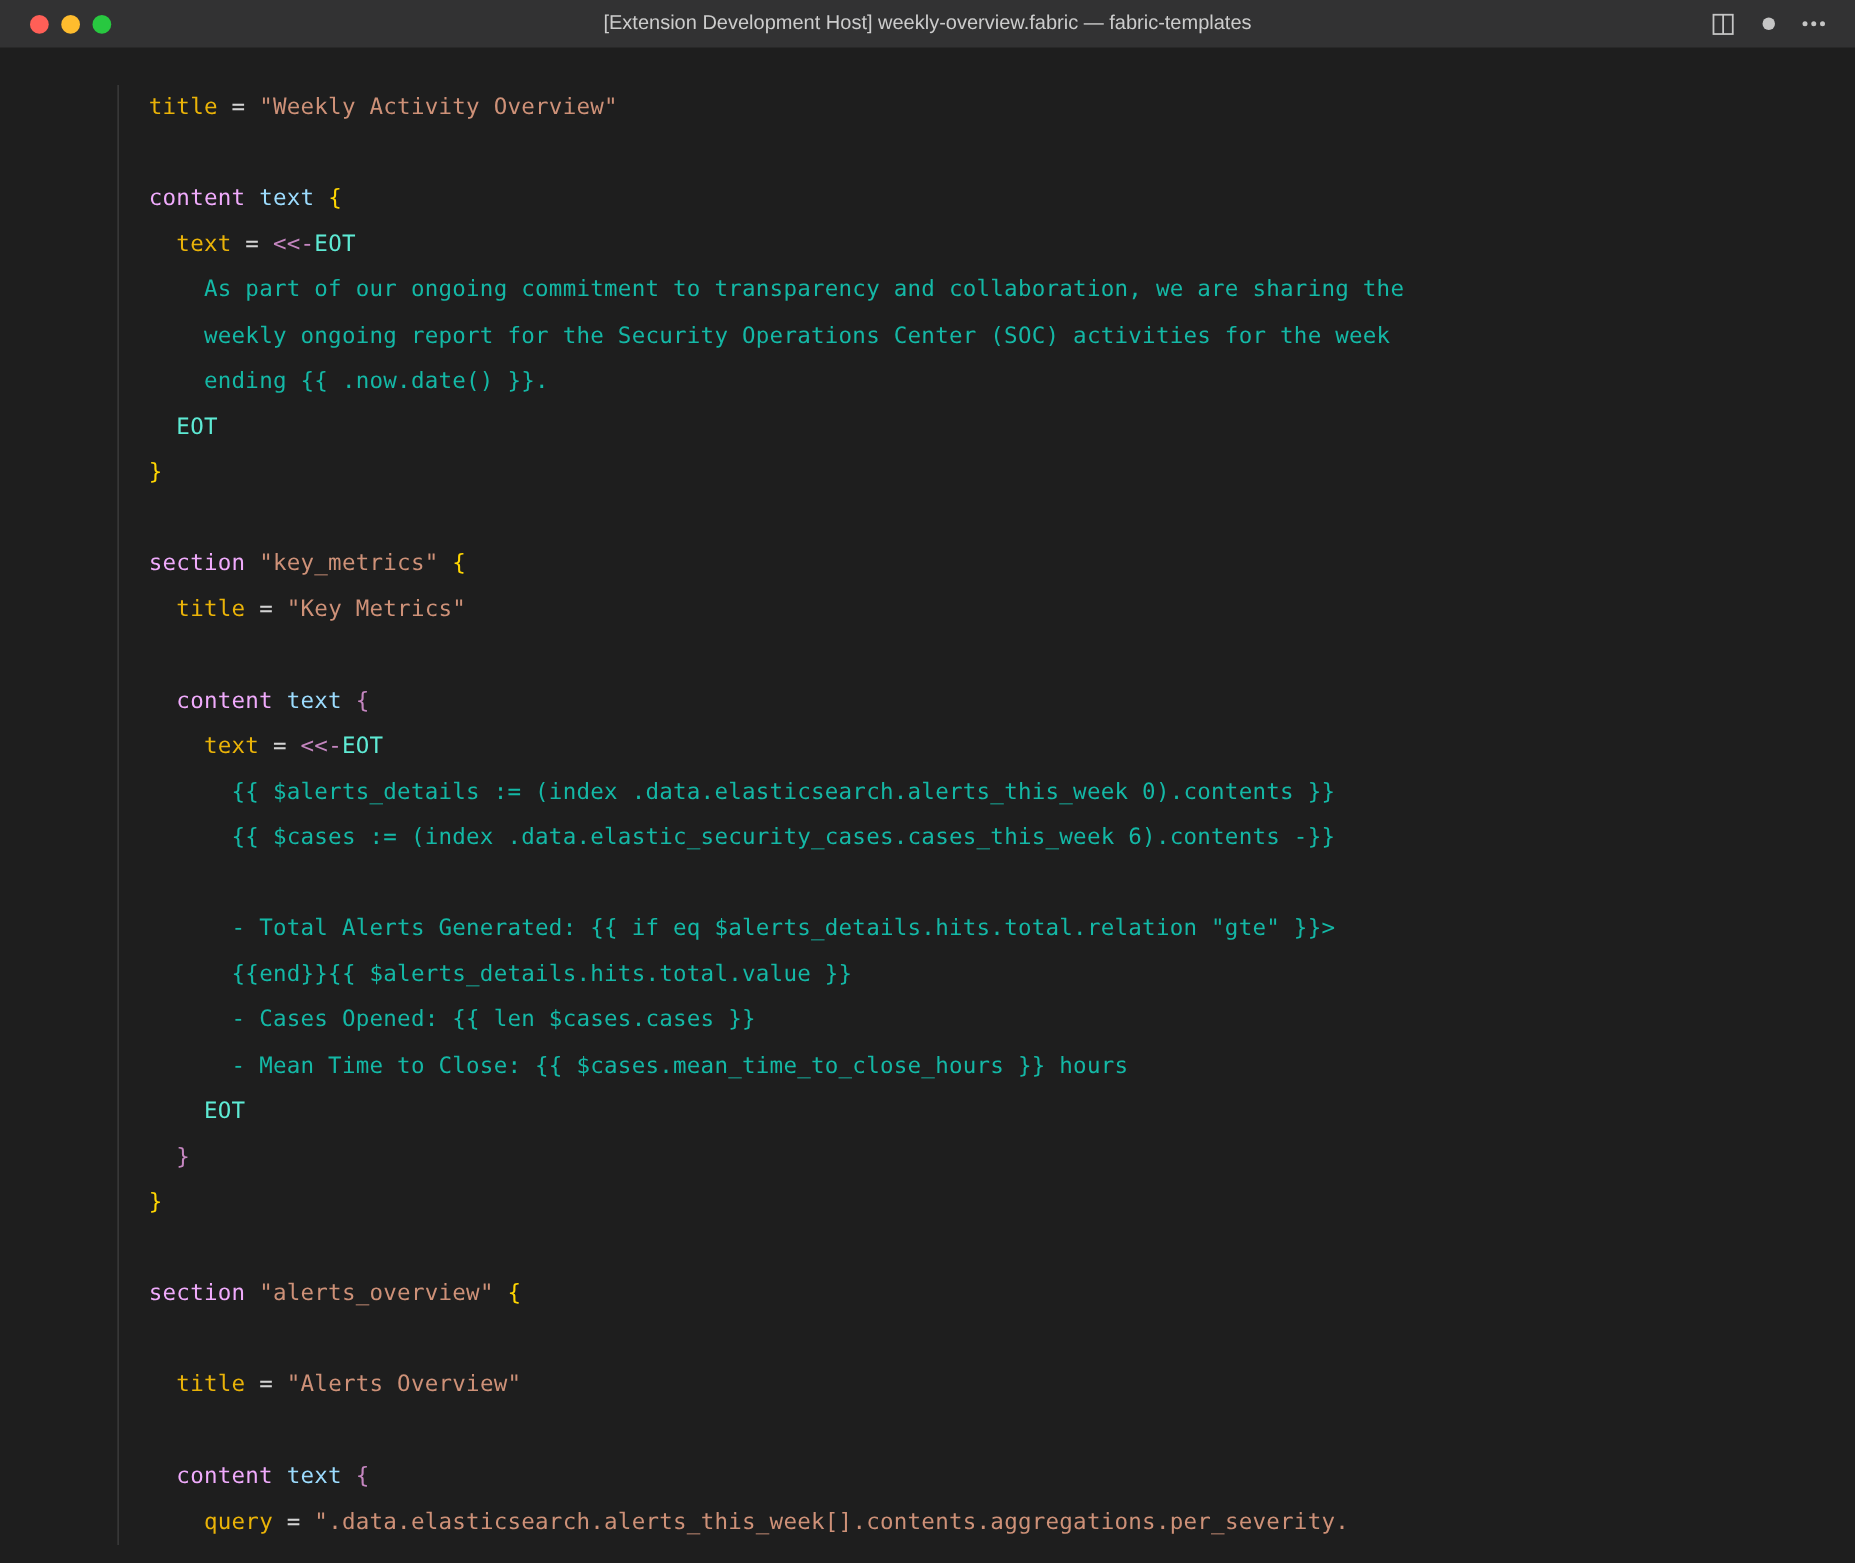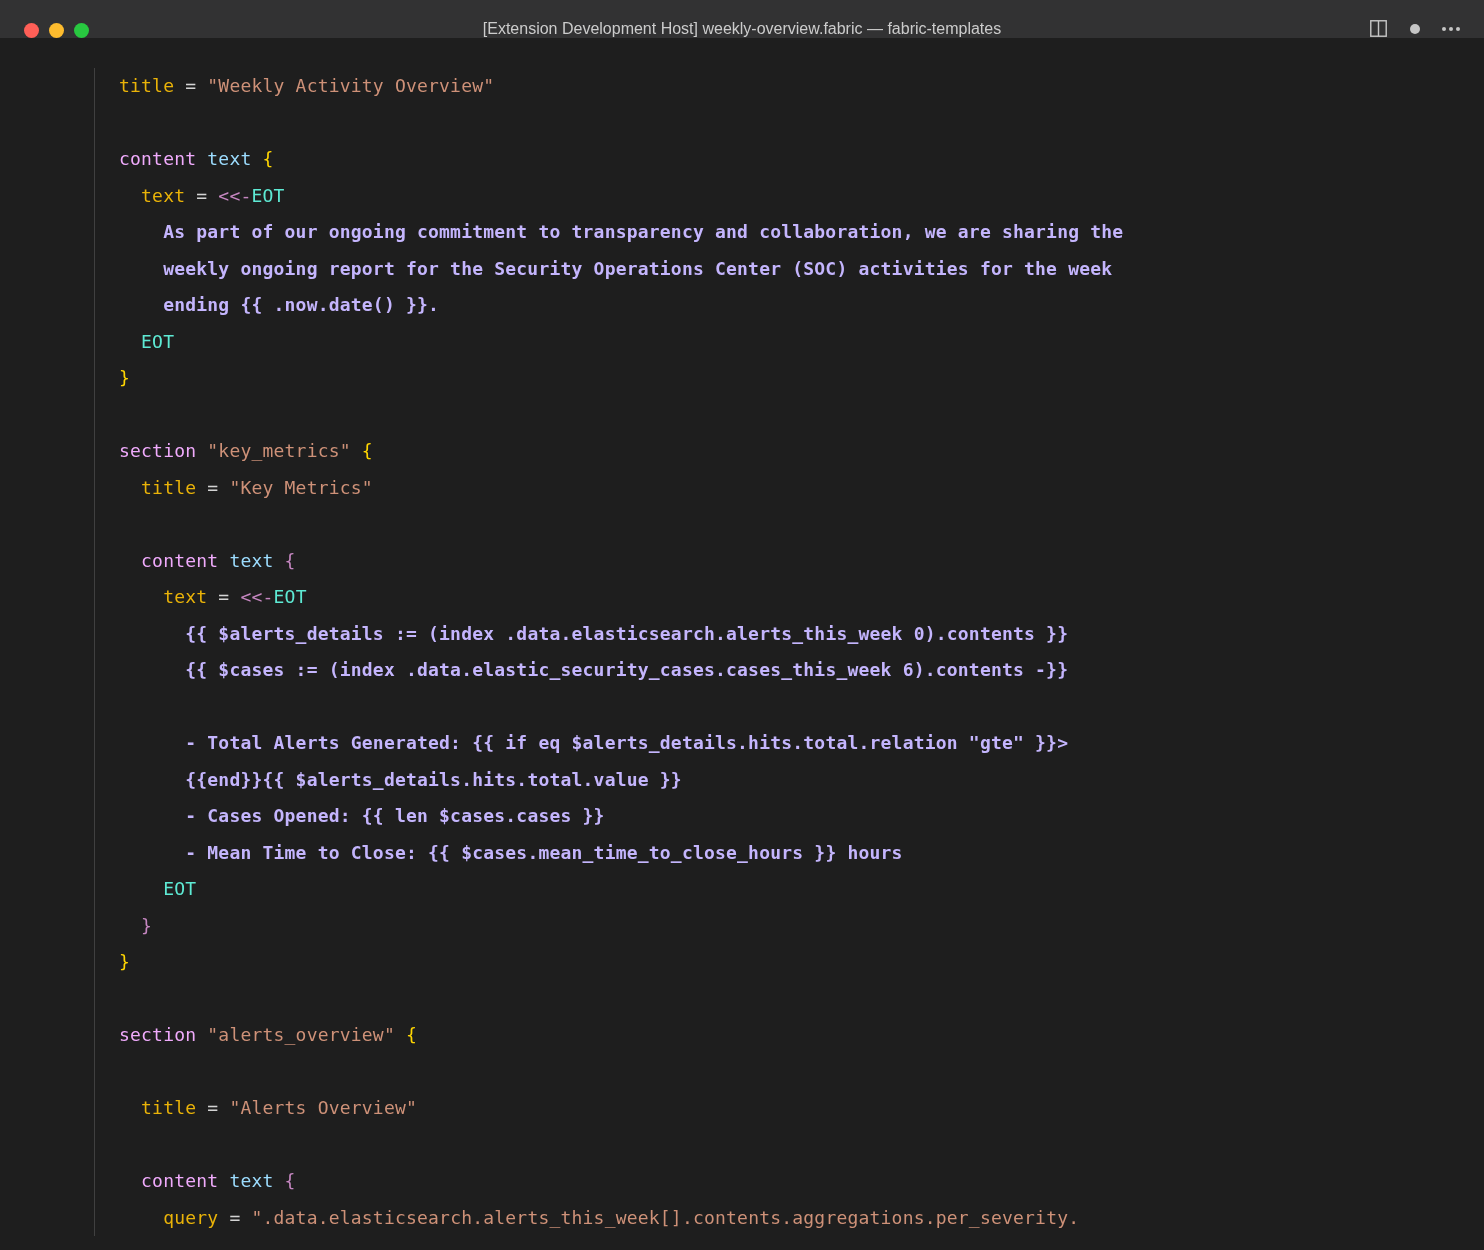--- a/index.html
+++ b/index.html
@@ -9,21 +9,21 @@
     font-size: 18px;
     color: #d4d4d4;
     width: 1484px;
     height: 1250px;
     overflow: hidden;
   }
   .titlebar {
     height: 38px;
     background: #323233;
     display: flex;
-    align-items: flex-end;
+    align-items: center;
     padding: 0 24px;
     position: relative;
     font-family: -apple-system, BlinkMacSystemFont, "Segoe UI", sans-serif;
   }
   .traffic-lights {
     display: flex;
     gap: 10px;
     align-items: center;
   }
   .traffic-light {
@@ -74,21 +74,21 @@
   }
   .kw     { color: #f0abfc; }
   .ident  { color: #9cdcfe; }
   .prop   { color: #eab308; }
   .str    { color: #ce9178; }
   .brace  { color: #ffd602; }
   .brace2 { color: #c586c0; }
   .op     { color: #d4d4d4; }
   .heredoc{ color: #c586c0; }
   .eot    { color: #5eead4; }
-  .text   { color: #c4b5fd; font-weight: bold; }
+  .text   { color: #14b8a6; }
   .dot-icon {
     width: 10px; height: 10px; border-radius: 50%; background: #c5c5c5; display:inline-block;
   }
   .more-dots { display:flex; gap:3px; }
   .more-dots span { width:4px; height:4px; border-radius:50%; background:#c5c5c5; display:inline-block;}
 </style>
 </head>
 <body>
 
 <div class="titlebar">

